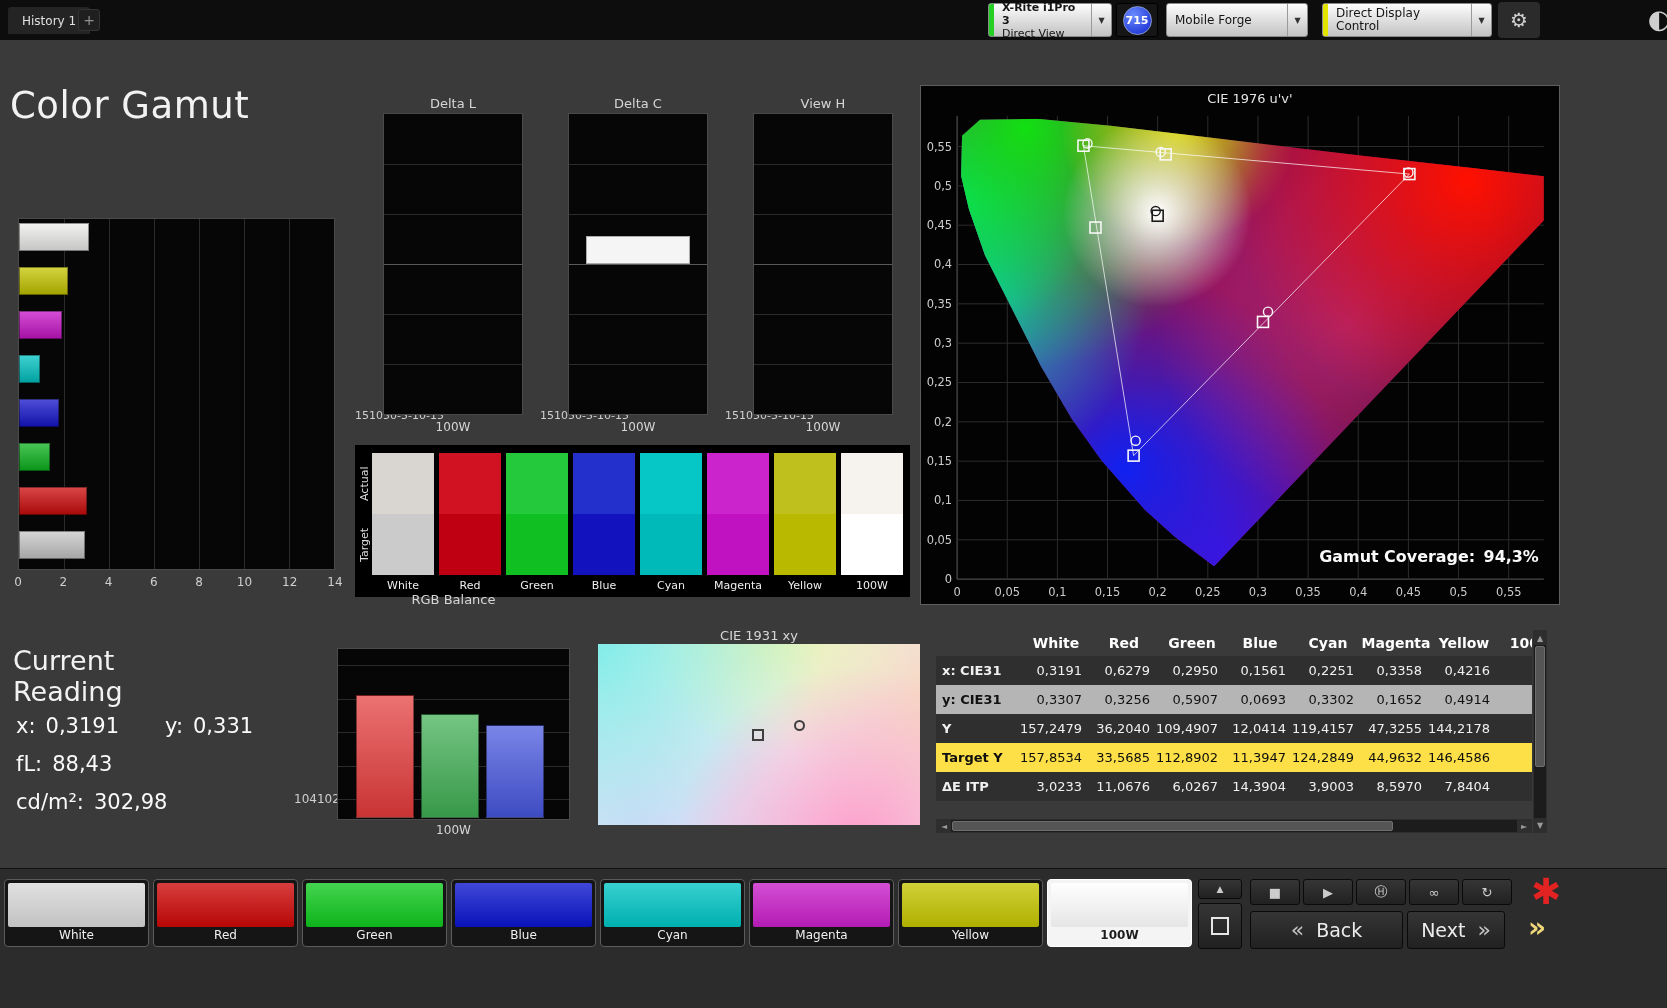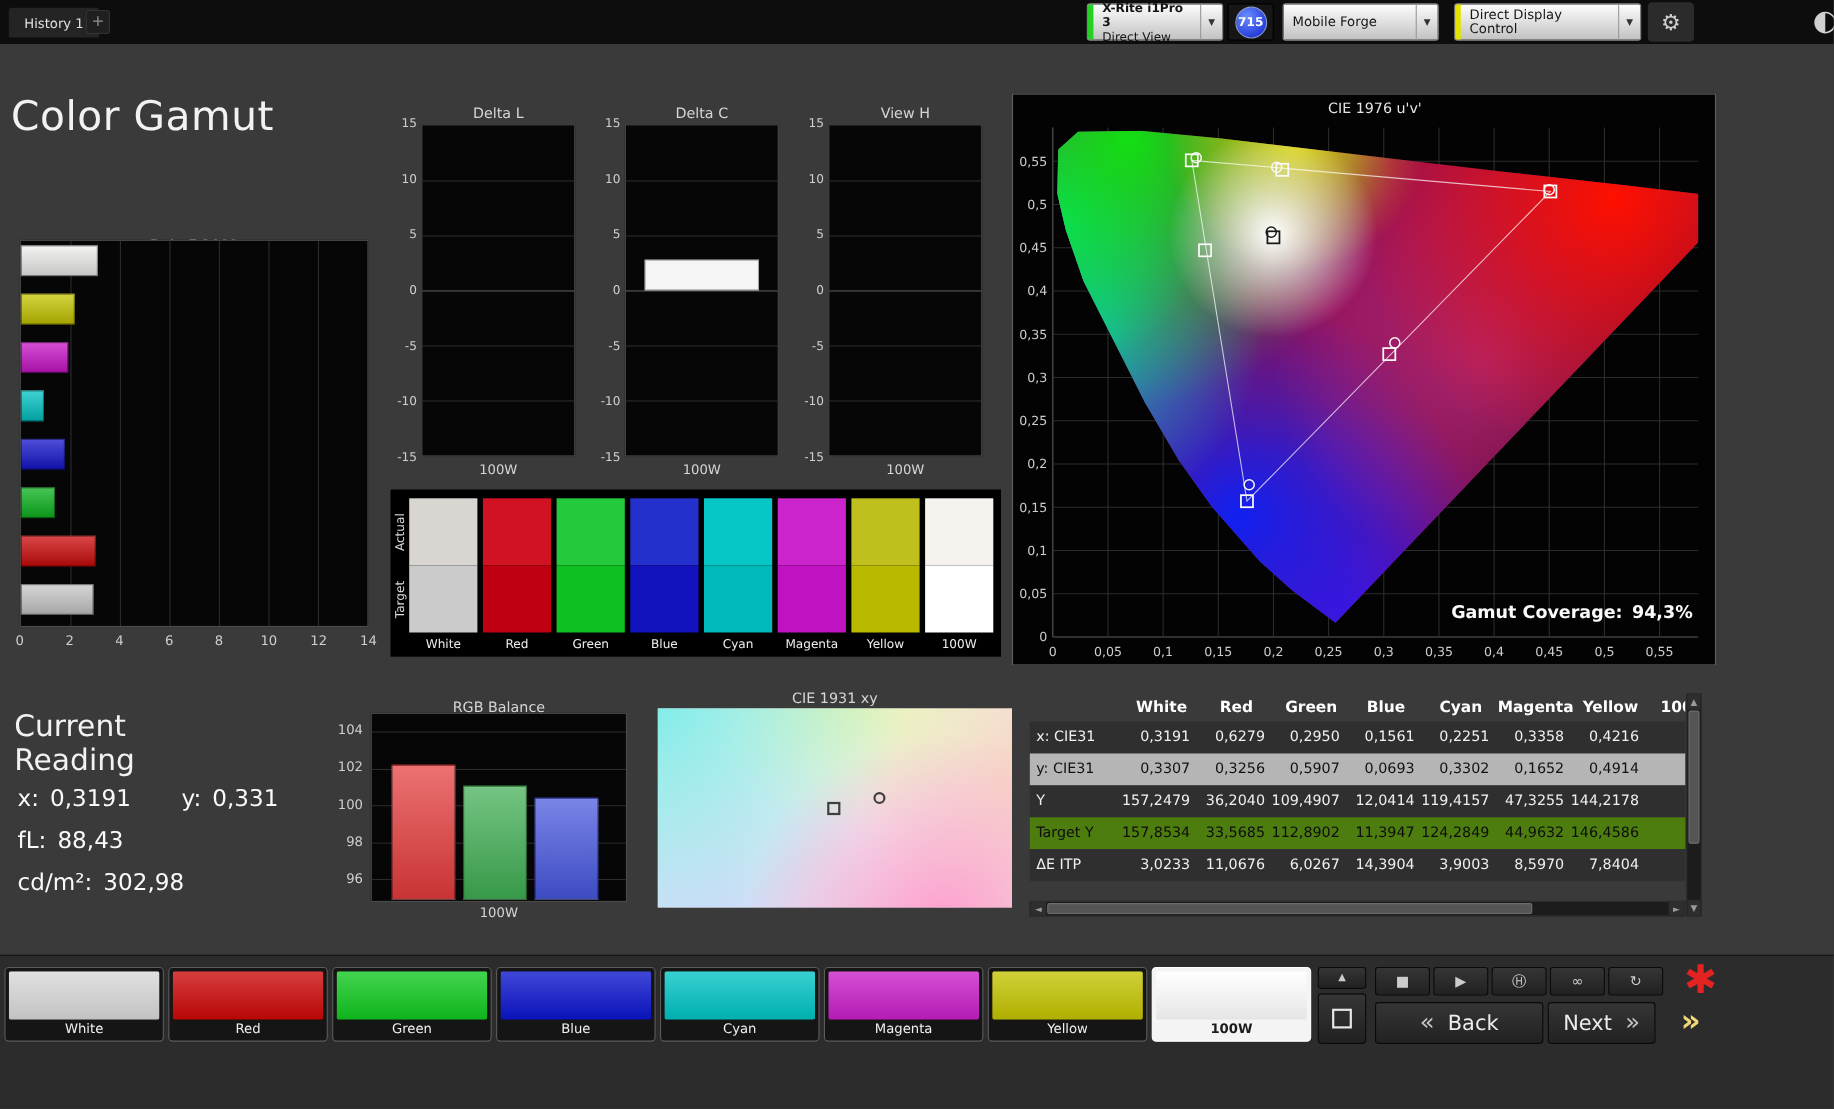--- a/index.html
+++ b/index.html
@@ -27,21 +27,21 @@
   .page-title{position:absolute;left:10px;top:84px;font-size:37px;color:#f2f2f2;letter-spacing:.5px}
 
   
   .plot{position:absolute;background:#060606;border:1px solid #4a4a4a}
   .vgrid{position:absolute;top:0;bottom:0;width:1px;background:#2b2b2b}
   .hgrid{position:absolute;left:0;right:0;height:1px;background:#2b2b2b}
   .hgrid.zero{background:#5a5a5a}
   .chart-title{position:absolute;font-size:13px;color:#d6d6d6;text-align:center}
   .tickrow{position:absolute;display:flex;justify-content:space-between;font-size:12px;color:#cfcfcf}
   .tickrow span{width:20px;text-align:center}
-  .tickcol{position:absolute;display:flex;flex-direction:column;justify-content:space-between;font-size:11px;color:#cfcfcf;align-items:flex-end}
+  .tickcol{position:absolute;display:flex;justify-content:space-between;font-size:11px;color:#cfcfcf;align-items:flex-end}
   .tickcol span{line-height:12px}
 
   
   .debar-wrap{position:absolute;inset:0;padding-top:4px}
   .debar{height:28px;margin-bottom:16px;box-shadow:inset 0 0 0 1px rgba(0,0,0,.4);background-image:linear-gradient(rgba(255,255,255,.25),rgba(0,0,0,.18))}
 
   
   .lch-panel{position:absolute;top:96px;width:170px;height:345px}
   .lch-title{position:absolute;left:28px;top:0;width:140px;text-align:center;font-size:13px;color:#d6d6d6}
   .lch-ylabels{left:0;top:10px;width:24px;height:316px;font-size:11px}
@@ -81,22 +81,22 @@
       #eef2f2}
   .m-square{position:absolute;width:12px;height:12px;border:2px solid #3f3f3f}
   .m-circle{position:absolute;width:11px;height:11px;border:2px solid #3f3f3f;border-radius:50%}
 
   
   #rtable{position:absolute;left:936px;top:630px;width:596px;height:188px;overflow:hidden}
   .trow{display:flex;height:29px;width:630px}
   .trow.thead{height:26px;background:transparent;color:#fff}
   .trow:not(.thead){background:#2f2f2f;color:#f0f0f0}
   .trow:nth-child(4n+3){background:#b5b5b5;color:#111}
-  .trow:nth-child(5){background:#4d7c0f;color:#0d0d0d}
-  .rowlabel{width:86px;font-weight:normal;font-size:13px;display:flex;align-items:center;padding-left:6px;flex:none}
+  .trow:nth-child(5){background:#fde047;color:#0d0d0d}
+  .rowlabel{width:86px;font-weight:bold;font-size:13px;display:flex;align-items:center;padding-left:6px;flex:none}
   .vcell{width:68px;display:flex;align-items:center;justify-content:flex-end;padding-right:8px;font-size:13px;flex:none}
   .hcell{width:68px;display:flex;align-items:center;justify-content:center;font-weight:bold;font-size:14px;flex:none}
   .sbar{position:absolute;background:#1c1c1c;border:1px solid #2e2e2e;display:flex}
   .sbar.h{left:936px;top:819px;width:596px;height:14px;flex-direction:row}
   .sbar.v{left:1533px;top:630px;width:14px;height:203px;flex-direction:column}
   .sb-btn{background:#2e2e2e;color:#9a9a9a;font-size:8px;display:flex;align-items:center;justify-content:center;flex:none}
   .sbar.h .sb-btn{width:14px;height:100%}
   .sbar.v .sb-btn{height:14px;width:100%}
   .sb-track{flex:1;position:relative}
   .sb-thumb{position:absolute;background:#555;border:1px solid #6e6e6e;border-radius:2px}
@@ -458,21 +458,21 @@
     <span>fL:</span>
     <span>88,43</span>
   </div>
   <div class="cr-line" style="top:790px">
     <span>cd/m²:</span>
     <span>302,98</span>
   </div>
 </section>
 
 <section>
-  <div class="chart-title" style="left:337px;top:636px;width:233px">RGB Balance</div>
+  <div class="chart-title" style="left:337px;top:592px;width:233px">RGB Balance</div>
   <div class="tickcol" style="left:294px;top:657px;width:36px;height:148px;font-size:12px">
       <span>104</span>
       <span>102</span>
       <span>100</span>
       <span>98</span>
       <span>96</span>
     </div>
   <div class="plot" style="left:337px;top:648px;width:233px;height:172px">
       <div class="hgrid" style="top: 16px;"></div>
       <div class="hgrid" style="top: 49.5px;"></div>

